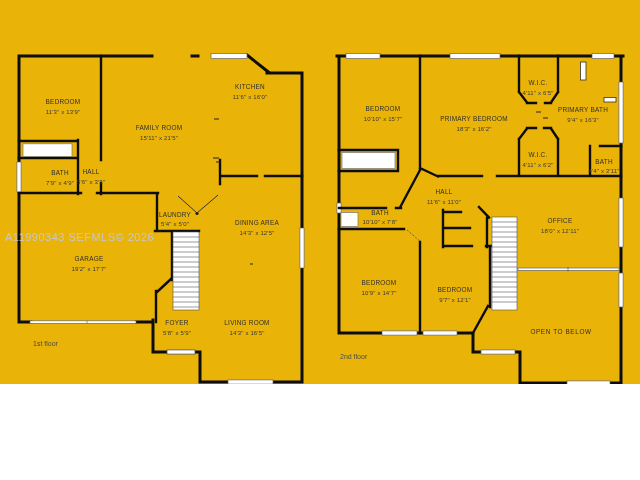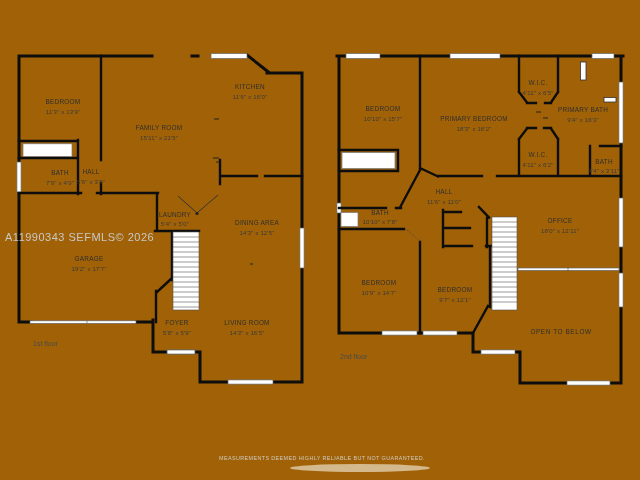--- a/index.html
+++ b/index.html
@@ -1,16 +1,16 @@
 <!DOCTYPE html>
 <html><head>
 <meta charset="utf-8">
 <style>
   html,body{margin:0;padding:0;background:#ffffff;}
-  .canvas{position:relative;width:640px;height:480px;background:#a16207;overflow:hidden;
+  .canvas{position:relative;width:640px;height:384px;background:#eab308;overflow:hidden;
           font-family:"Liberation Sans",sans-serif;}
   svg{display:block;}
   .wall-ext{stroke:#0d0d0d;stroke-width:3;fill:none;stroke-linecap:square;}
   .wall-int{stroke:#0d0d0d;stroke-width:2.4;fill:none;stroke-linecap:square;}
   .wall-thin{stroke:#333;stroke-width:1;fill:none;}
   .win{fill:#ffffff;stroke:#666;stroke-width:0.7;}
   .door{fill:#ffffff;stroke:#555;stroke-width:0.8;}
   .closet{fill:#ffffff;stroke:#777;stroke-width:0.7;}
   .stair-box{fill:#ffffff;stroke:#555;stroke-width:0.6;}
   .rung{stroke:#555;stroke-width:0.6;}

